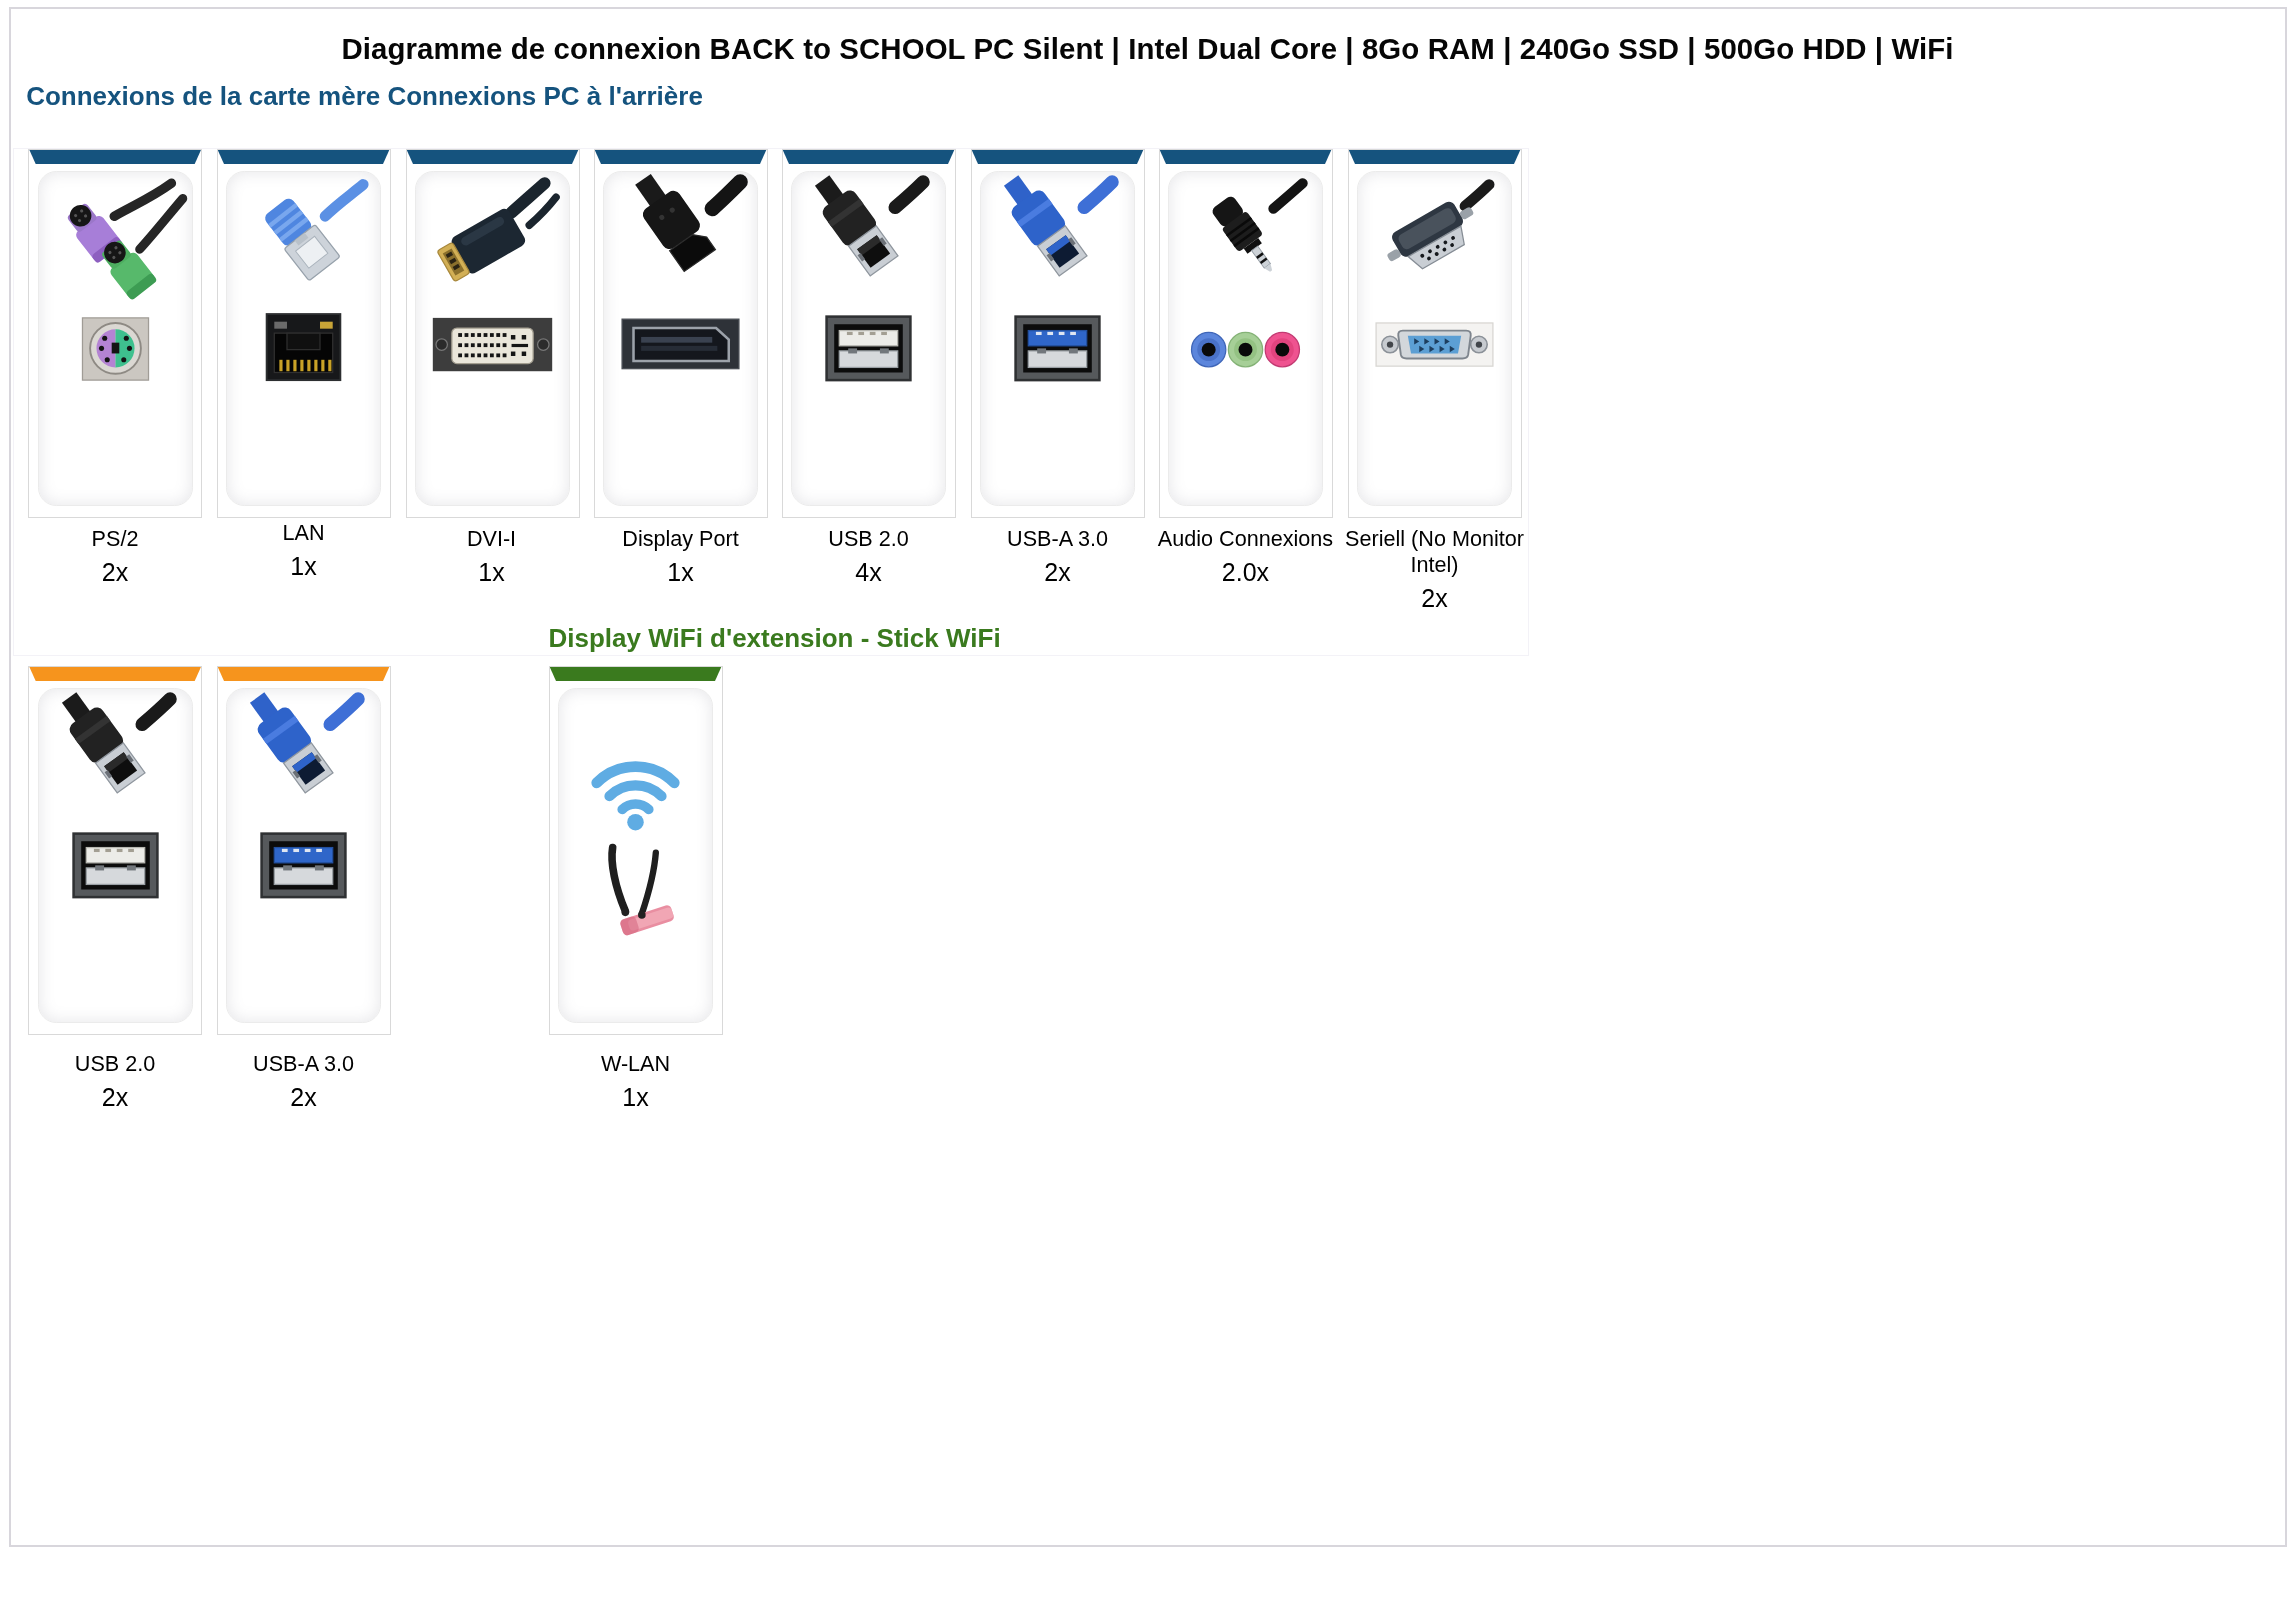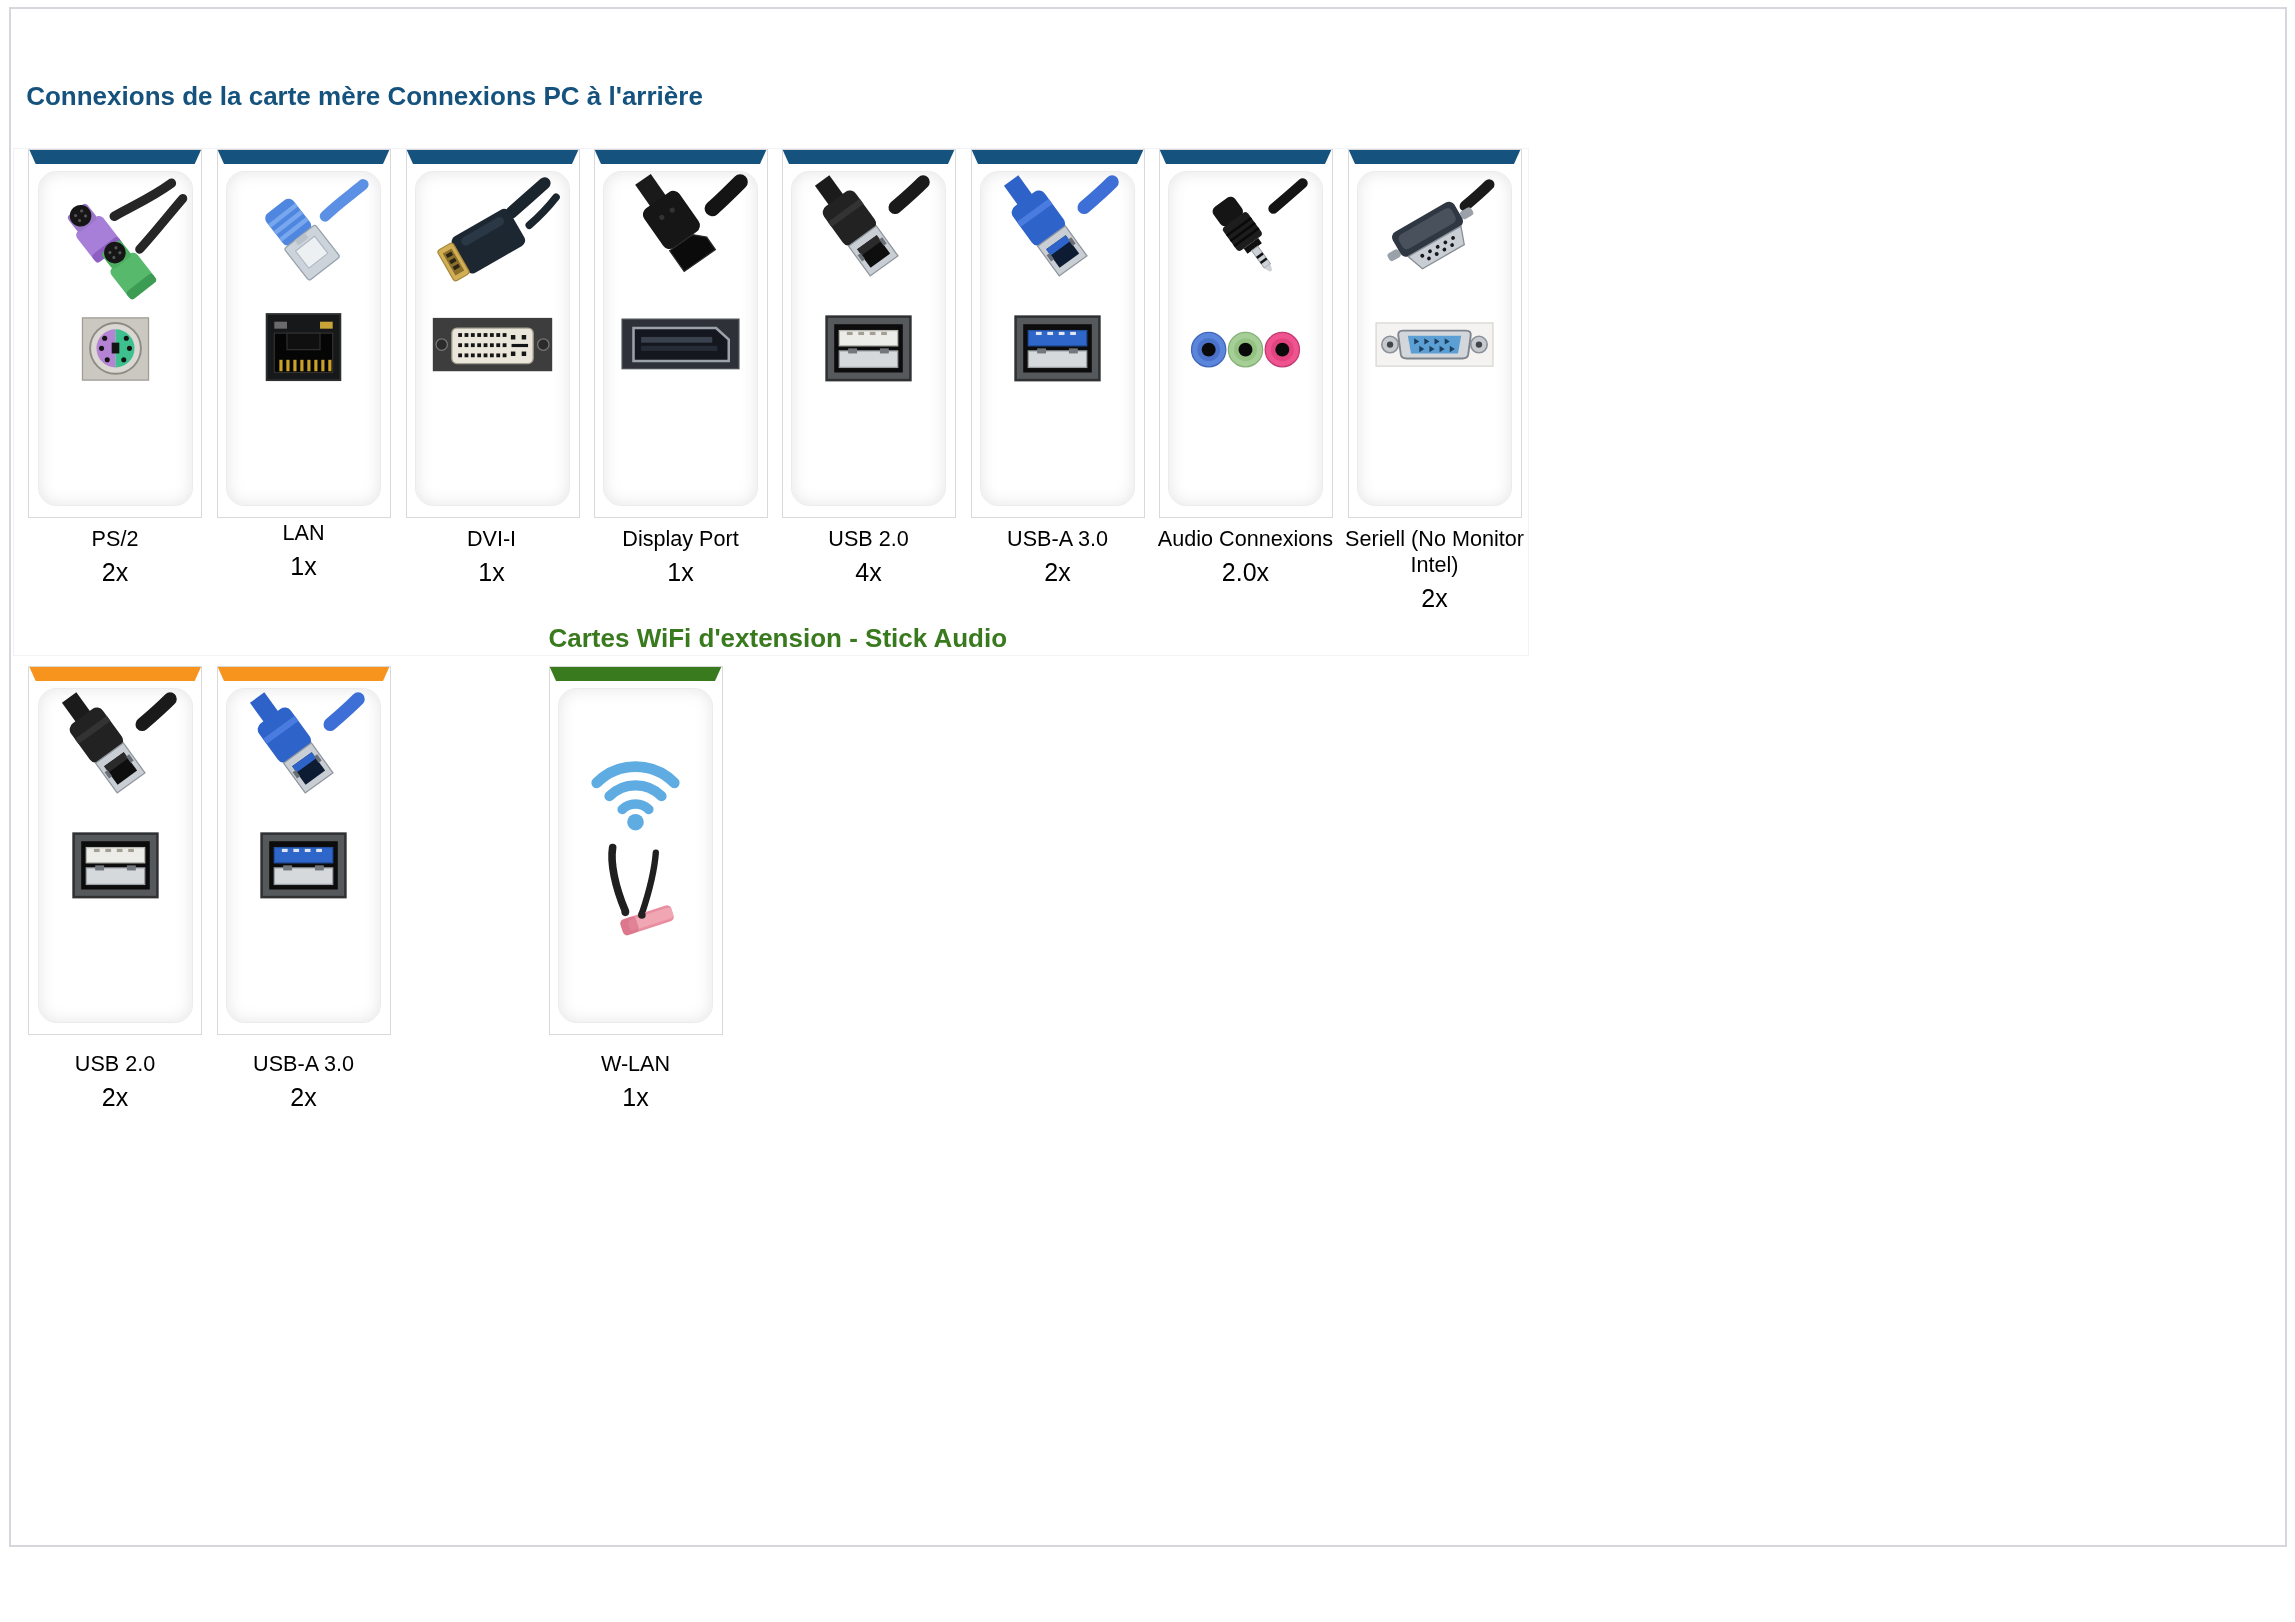--- a/index.html
+++ b/index.html
@@ -279,20 +279,21 @@
   </g>
   <circle cx="104" cy="340" r="6" fill="#222"></circle>
   <circle cx="130" cy="344" r="6" fill="#222"></circle>
 </symbol>
 
 </defs>
 </svg>
 
 <div class="page">
 
+  <div class="title">Diagramme de connexion BACK to SCHOOL PC Silent | Intel Dual Core | 8Go RAM | 240Go SSD | 500Go HDD | WiFi</div>
 
   <div class="sec-head" style="left: 15.7px; top: 72px; text-align: right; --accent: #15537E;">Connexions de la carte mère Connexions PC à l'arrière</div>
 
   <div class="grid-hint"></div>
 
   <div class="card" style="left:17.7px;top:140px;">
     <div class="bar" style="--accent: #15537E;"></div>
     <div class="panel">
         <svg viewBox="0 0 232 506" width="152" height="331">
           <use href="#i-ps2"></use>
@@ -388,21 +389,21 @@
         <svg viewBox="0 0 232 506" width="152" height="331">
           <use href="#i-serial"></use>
         </svg>
       </div>
   </div>
   <div class="card-label" style="left:1330px;top:517px;">
     <div class="pname">Seriell (No Monitor Intel)</div>
     <div class="pcount">2x</div>
   </div>
 
-  <div class="sec-head" style="left: 538px; top: 614px; --accent: #3A7A1E;">Cartes WiFi d'extension - Stick Audio</div>
+  <div class="sec-head" style="left: 538px; top: 614px; --accent: #3A7A1E;">Display WiFi d'extension - Stick WiFi</div>
 
   <div class="card" style="left:17.7px;top:657px;">
     <div class="bar" style="--accent: #F6941D;"></div>
     <div class="panel">
         <svg viewBox="0 0 232 506" width="152" height="331">
           <use href="#i-usb2"></use>
         </svg>
       </div>
   </div>
   <div class="card-label" style="left:10.5px;top:1042px;">

